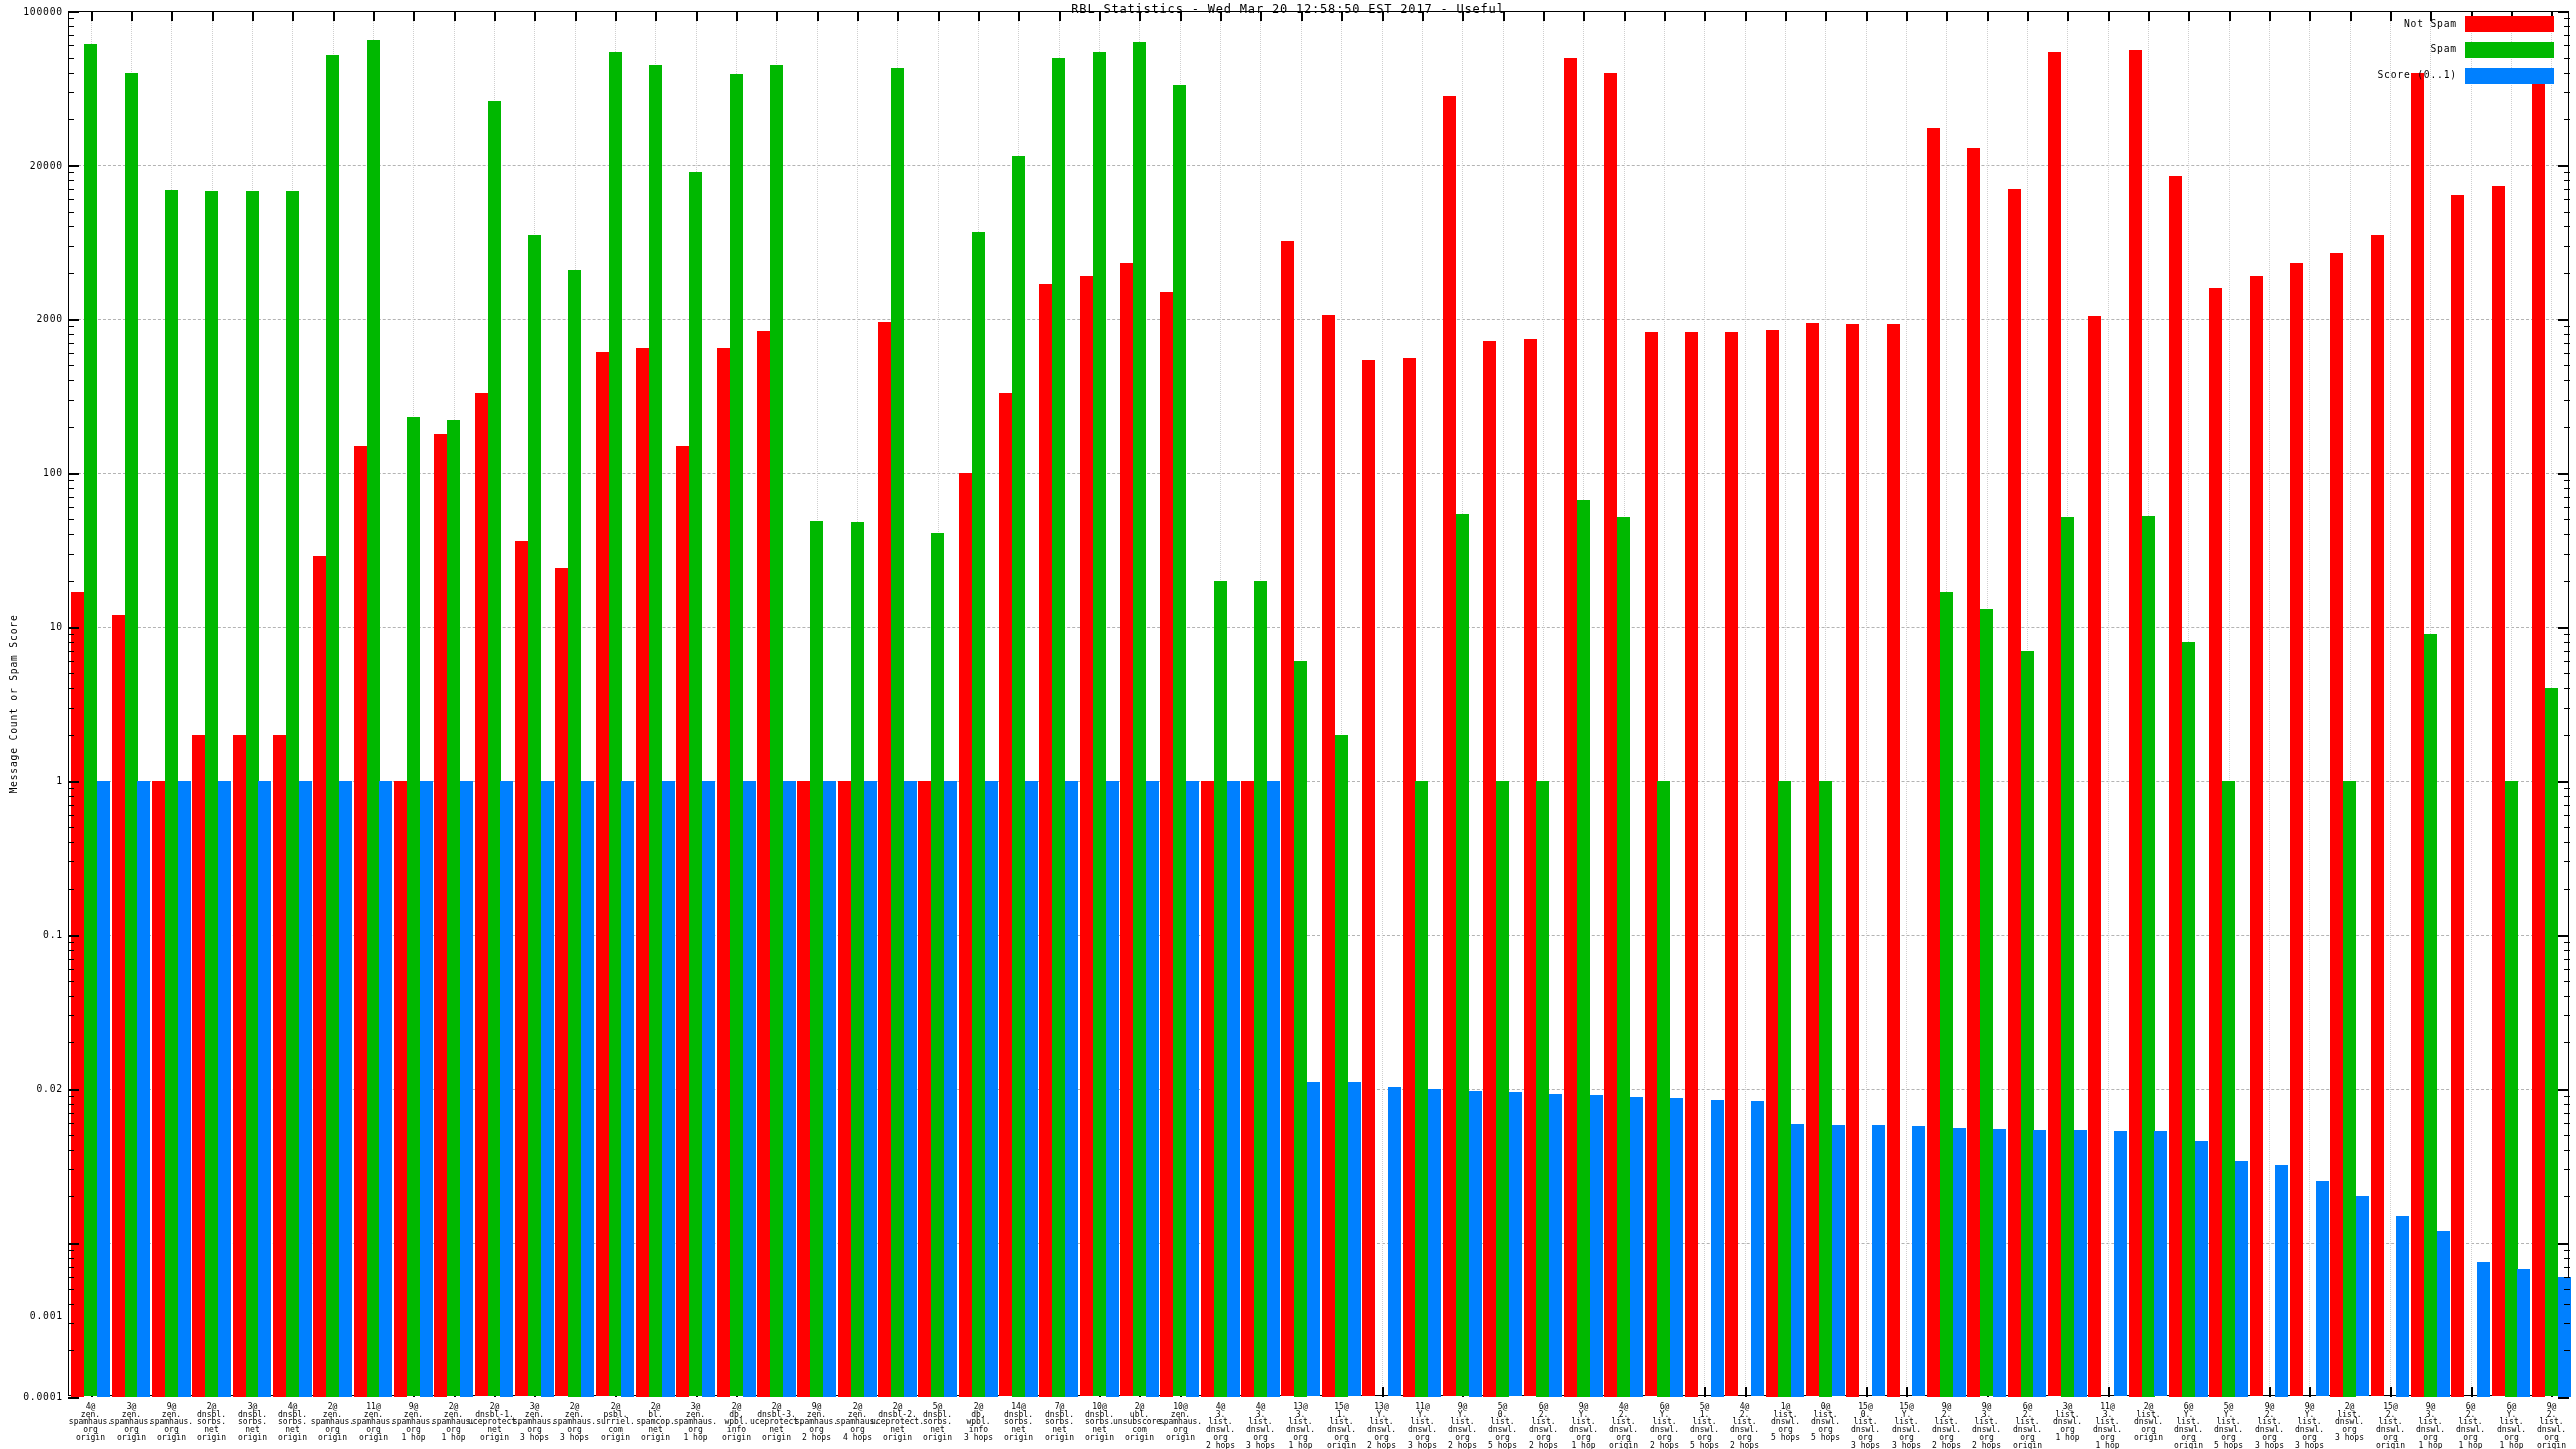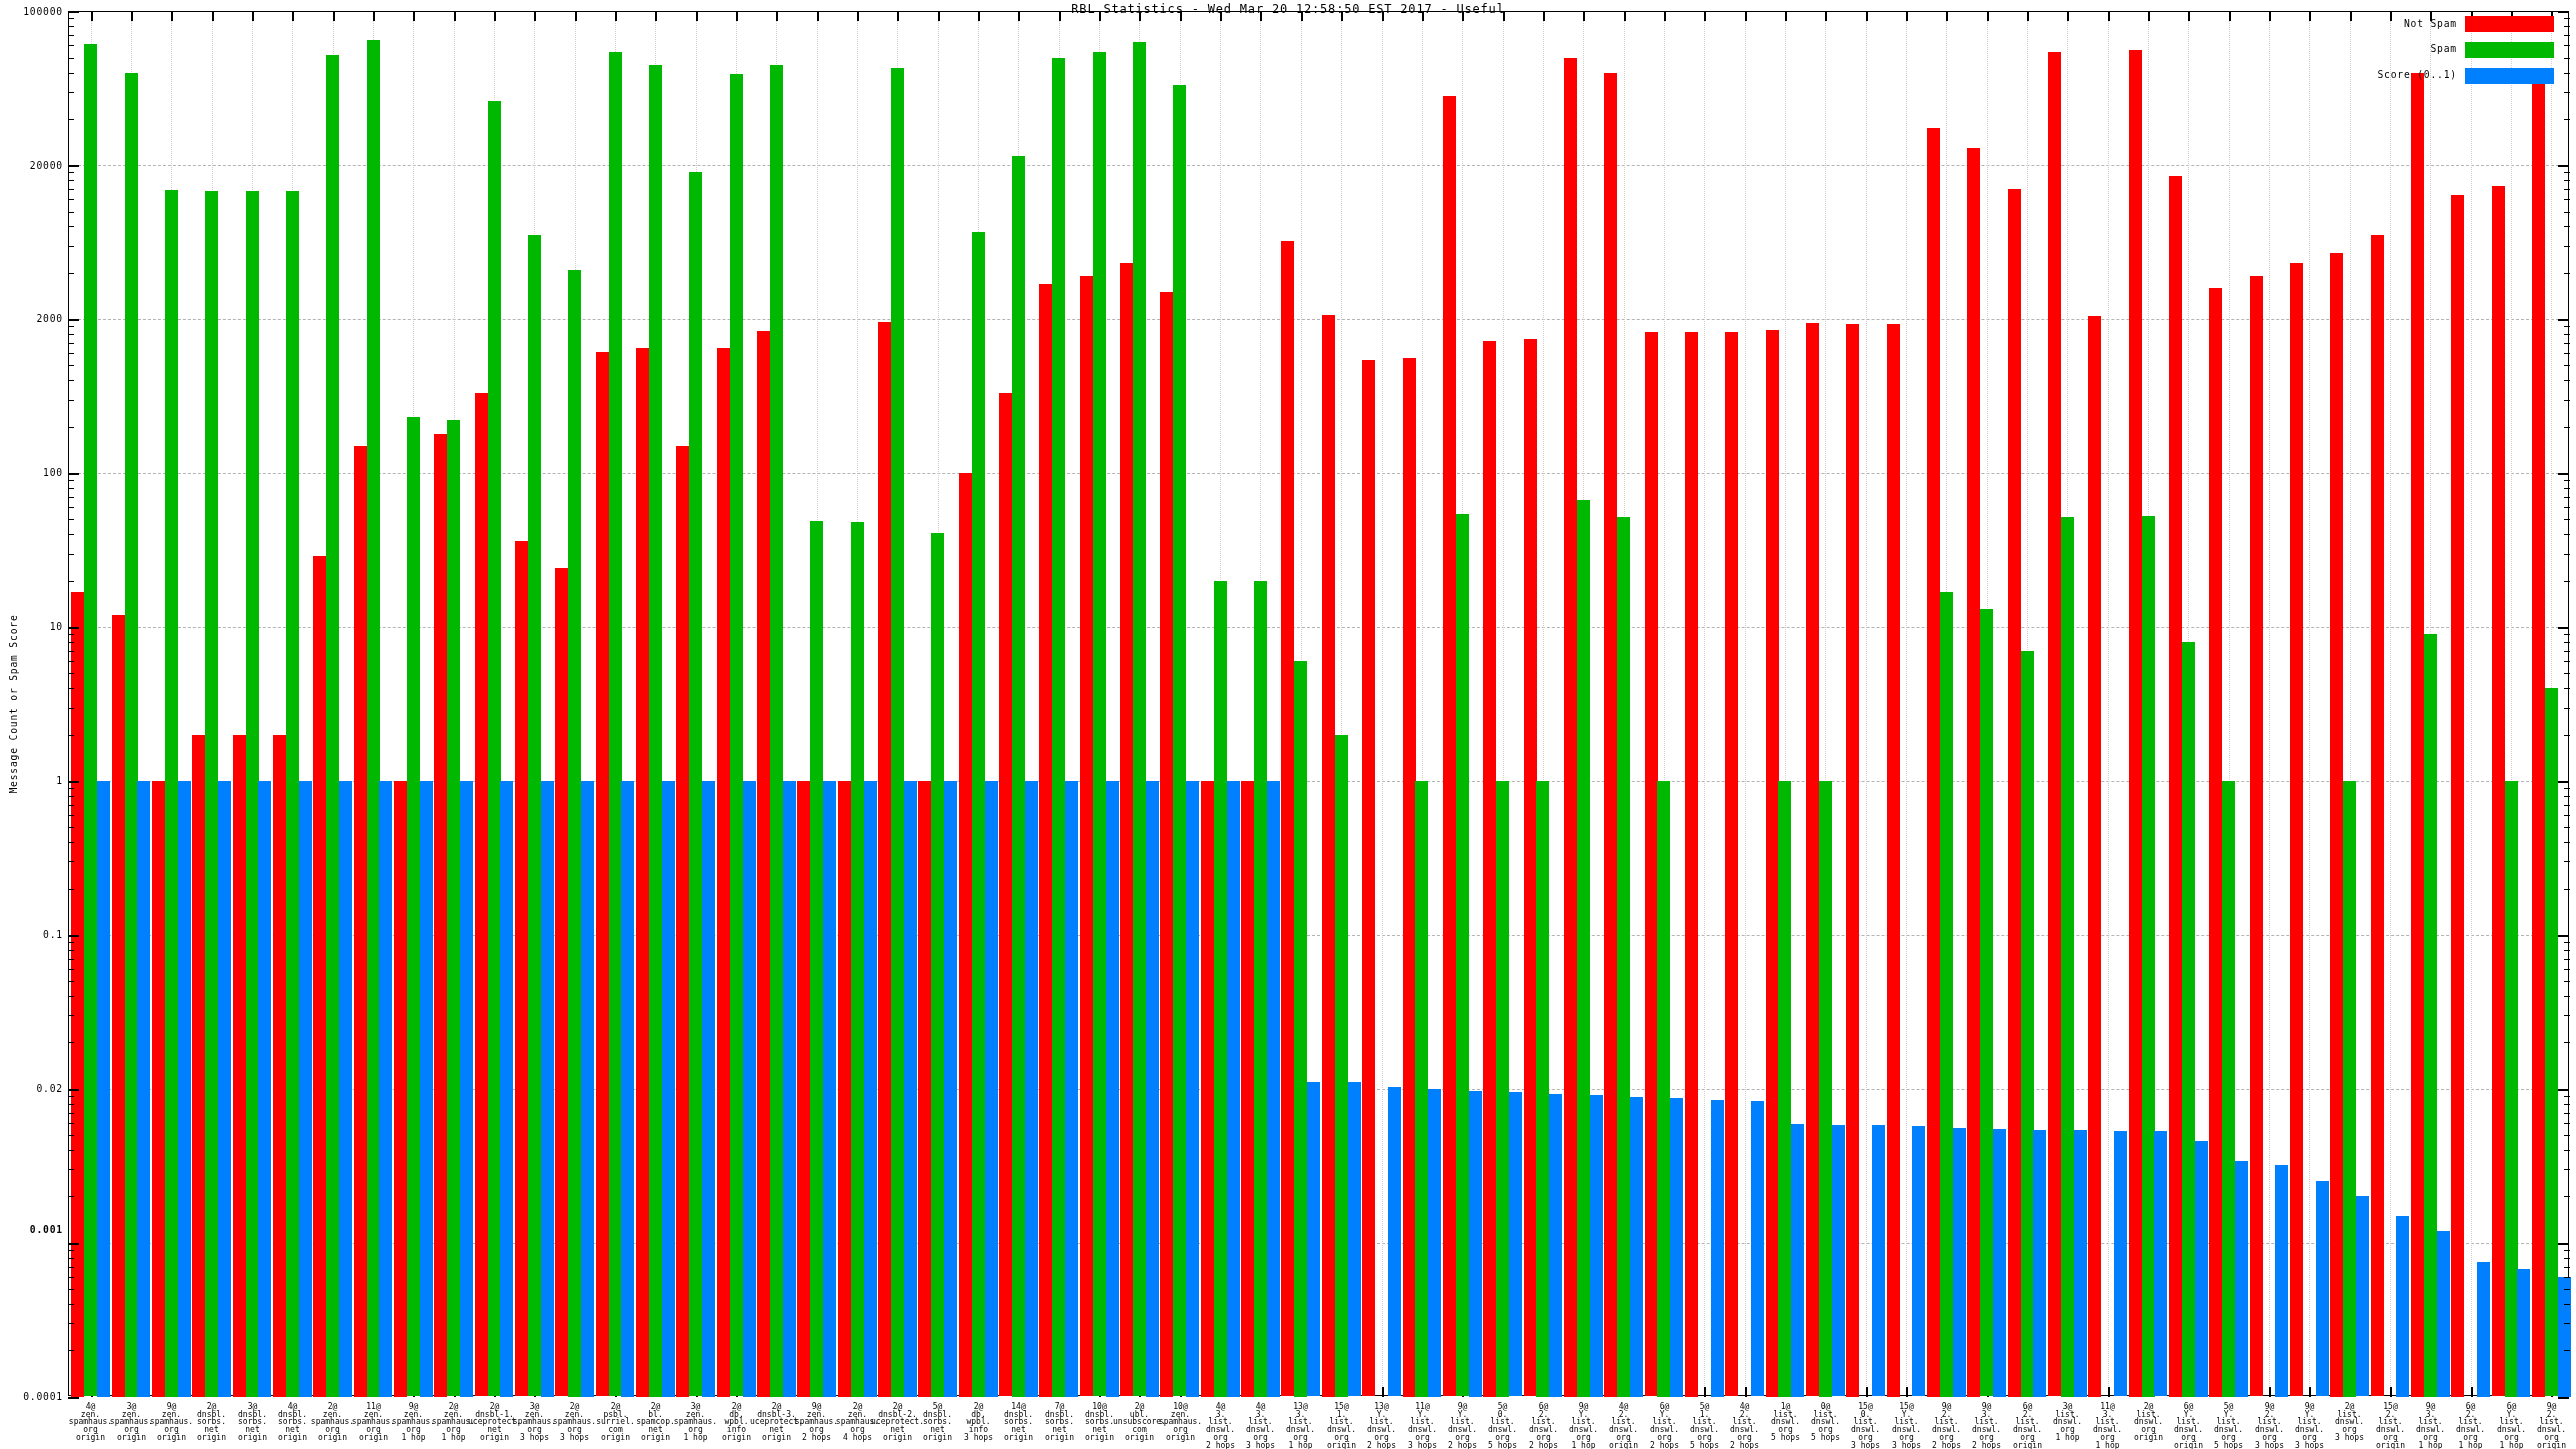--- a/index.html
+++ b/index.html
@@ -460,21 +460,21 @@
       <div class="bar" style="left:2558px;top:1277px;width:13px;height:120px;background:#0080ff;"></div>
       <div class="xlabel" style="left:2503px;top:1403px;width:97px;">9@<br>2.<br>list.<br>dnswl.<br>org<br>origin</div>
       <div class="yticklabel" style="left:0px;width:63px;top:5.6px;">100000</div>
       <div class="yticklabel" style="left:0px;width:63px;top:160px;">20000</div>
       <div class="yticklabel" style="left:0px;width:63px;top:313px;">2000</div>
       <div class="yticklabel" style="left:0px;width:63px;top:467px;">100</div>
       <div class="yticklabel" style="left:0px;width:63px;top:621px;">10</div>
       <div class="yticklabel" style="left:0px;width:63px;top:775px;">1</div>
       <div class="yticklabel" style="left:0px;width:63px;top:929px;">0.1</div>
       <div class="yticklabel" style="left:0px;width:63px;top:1083px;">0.02</div>
-      <div class="yticklabel" style="left:0px;width:63px;top:1224px;font-weight:bold;">0.001</div>
+      <div class="yticklabel" style="left:0px;width:63px;top:1310px;">0.001</div>
       <div class="yticklabel" style="left:0px;width:63px;top:1391px;">0.0001</div>
       <div class="tick" style="left:68px;top:11.3px;width:11.3px;height:1.6px;"></div>
       <div class="tick" style="left:2558px;top:11.3px;width:11.3px;height:1.6px;"></div>
       <div class="tick" style="left:68px;top:119px;width:5.6px;height:0.8px;"></div>
       <div class="tick" style="left:2564px;top:119px;width:5.6px;height:0.8px;"></div>
       <div class="tick" style="left:68px;top:92px;width:5.6px;height:0.8px;"></div>
       <div class="tick" style="left:2564px;top:92px;width:5.6px;height:0.8px;"></div>
       <div class="tick" style="left:68px;top:73px;width:5.6px;height:0.8px;"></div>
       <div class="tick" style="left:2564px;top:73px;width:5.6px;height:0.8px;"></div>
       <div class="tick" style="left:68px;top:58px;width:5.6px;height:0.8px;"></div>

